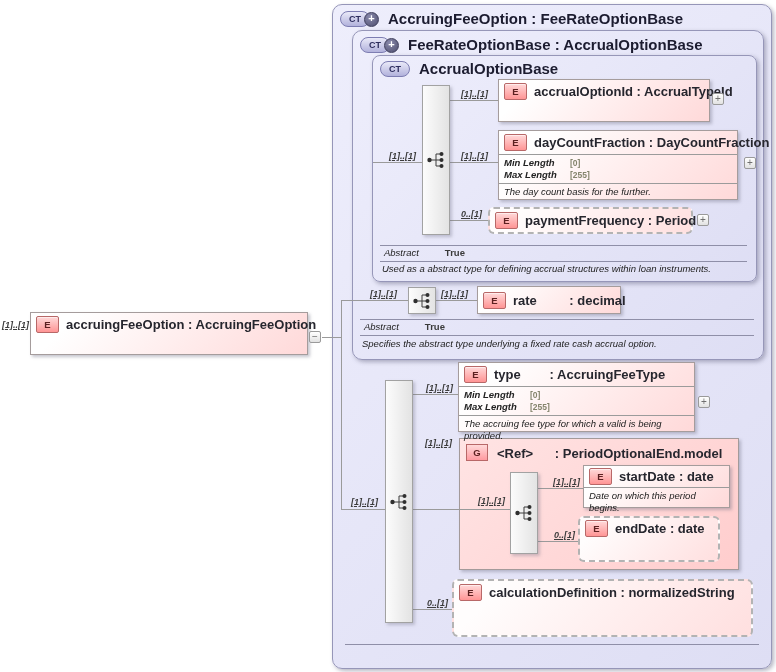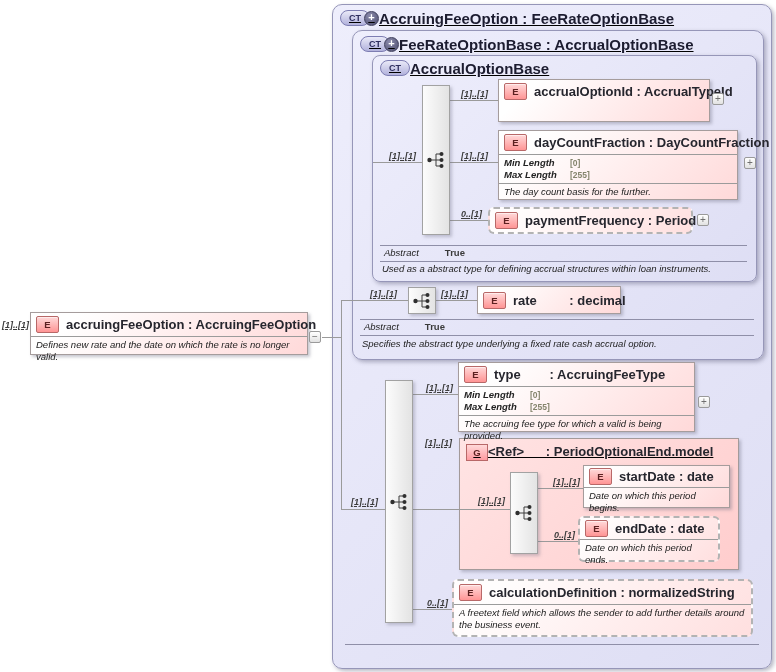--- a/index.html
+++ b/index.html
@@ -3,21 +3,21 @@
 <meta charset="utf-8">
 <style>
   html,body{margin:0;padding:0;background:#fff;}
   .stage{position:relative;width:776px;height:672px;background:#ffffff;
          font-family:"Liberation Sans",sans-serif;overflow:hidden;}
 
   
   .ctbox{position:absolute;border:1px solid #9696b8;border-radius:10px;
          background:linear-gradient(135deg,#eeeefc 0%,#dedef4 100%);
          box-shadow:2px 2px 4px rgba(90,90,120,.45);}
-  .hdr{position:absolute;display:flex;align-items:flex-start;text-decoration:underline;}
+  .hdr{position:absolute;display:flex;align-items:flex-end;gap:9px;}
   .ctitle{font-weight:bold;font-size:15px;color:#1c1c30;white-space:pre;}
   .ctrect{min-width:22px;height:14px;padding:0 3px;border:1px solid #7d7db2;border-radius:8px;
           background:linear-gradient(#e9e9f8,#b2b2dc);color:#2e2e5e;font-weight:bold;font-size:9px;
           display:flex;align-items:center;justify-content:center;}
   .ctplus{width:13px;height:13px;border-radius:50%;border:1px solid #3f3f5c;
           background:radial-gradient(circle at 35% 30%,#8a8aac,#4e4e6e);
           color:#fff;font-weight:bold;font-size:11px;line-height:11px;text-align:center;margin-left:-6px;}
 
   
   .el{position:absolute;border:1px solid #a59c9c;
@@ -186,21 +186,20 @@
         <circle cx="15.5" cy="10" r="2" fill="#2f2f2f"></circle>
         <circle cx="15.5" cy="16" r="2" fill="#2f2f2f"></circle>
       </svg>
   </div>
 
   <div class="el" style="left:30px;top:312px;width:278px;height:43px;">
     <div class="el-h">
         <span class="eicon">E</span>
       <span class="el-t">accruingFeeOption : AccruingFeeOption</span>
       </div>
-    <div class="el-a">Defines new rate and the date on which the rate is no longer valid.</div>
   </div>
   <div class="exp" style="left:309px;top:331px;">−</div>
 
   <div class="el" style="left:498px;top:79px;width:212px;height:43px;">
     <div class="el-h">
         <span class="eicon">E</span>
       <span class="el-t">accrualOptionId : AccrualTypeId</span>
       </div>
   </div>
   <div class="exp" style="left:712px;top:93px;">+</div>
@@ -276,26 +275,24 @@
       <span class="el-t">startDate : date</span>
       </div>
     <div class="el-a">Date on which this period begins.</div>
   </div>
 
   <div class="el dashed" style="left:578px;top:516px;width:142px;height:46px;">
     <div class="el-h" style="flex-basis:21px;">
         <span class="eicon">E</span>
       <span class="el-t">endDate : date</span>
       </div>
-    <div class="el-a">Date on which this period ends.</div>
   </div>
 
   <div class="el dashed" style="left:452px;top:579px;width:301px;height:58px;">
     <div class="el-h">
         <span class="eicon">E</span>
       <span class="el-t">calculationDefinition : normalizedString</span>
       </div>
-    <div class="el-a">A freetext field which allows the sender to add further details around the business event.</div>
   </div>
 
   <div class="hrl" style="left:345px;top:644px;width:414px;"></div>
 
 </div>
 
 </body></html>

